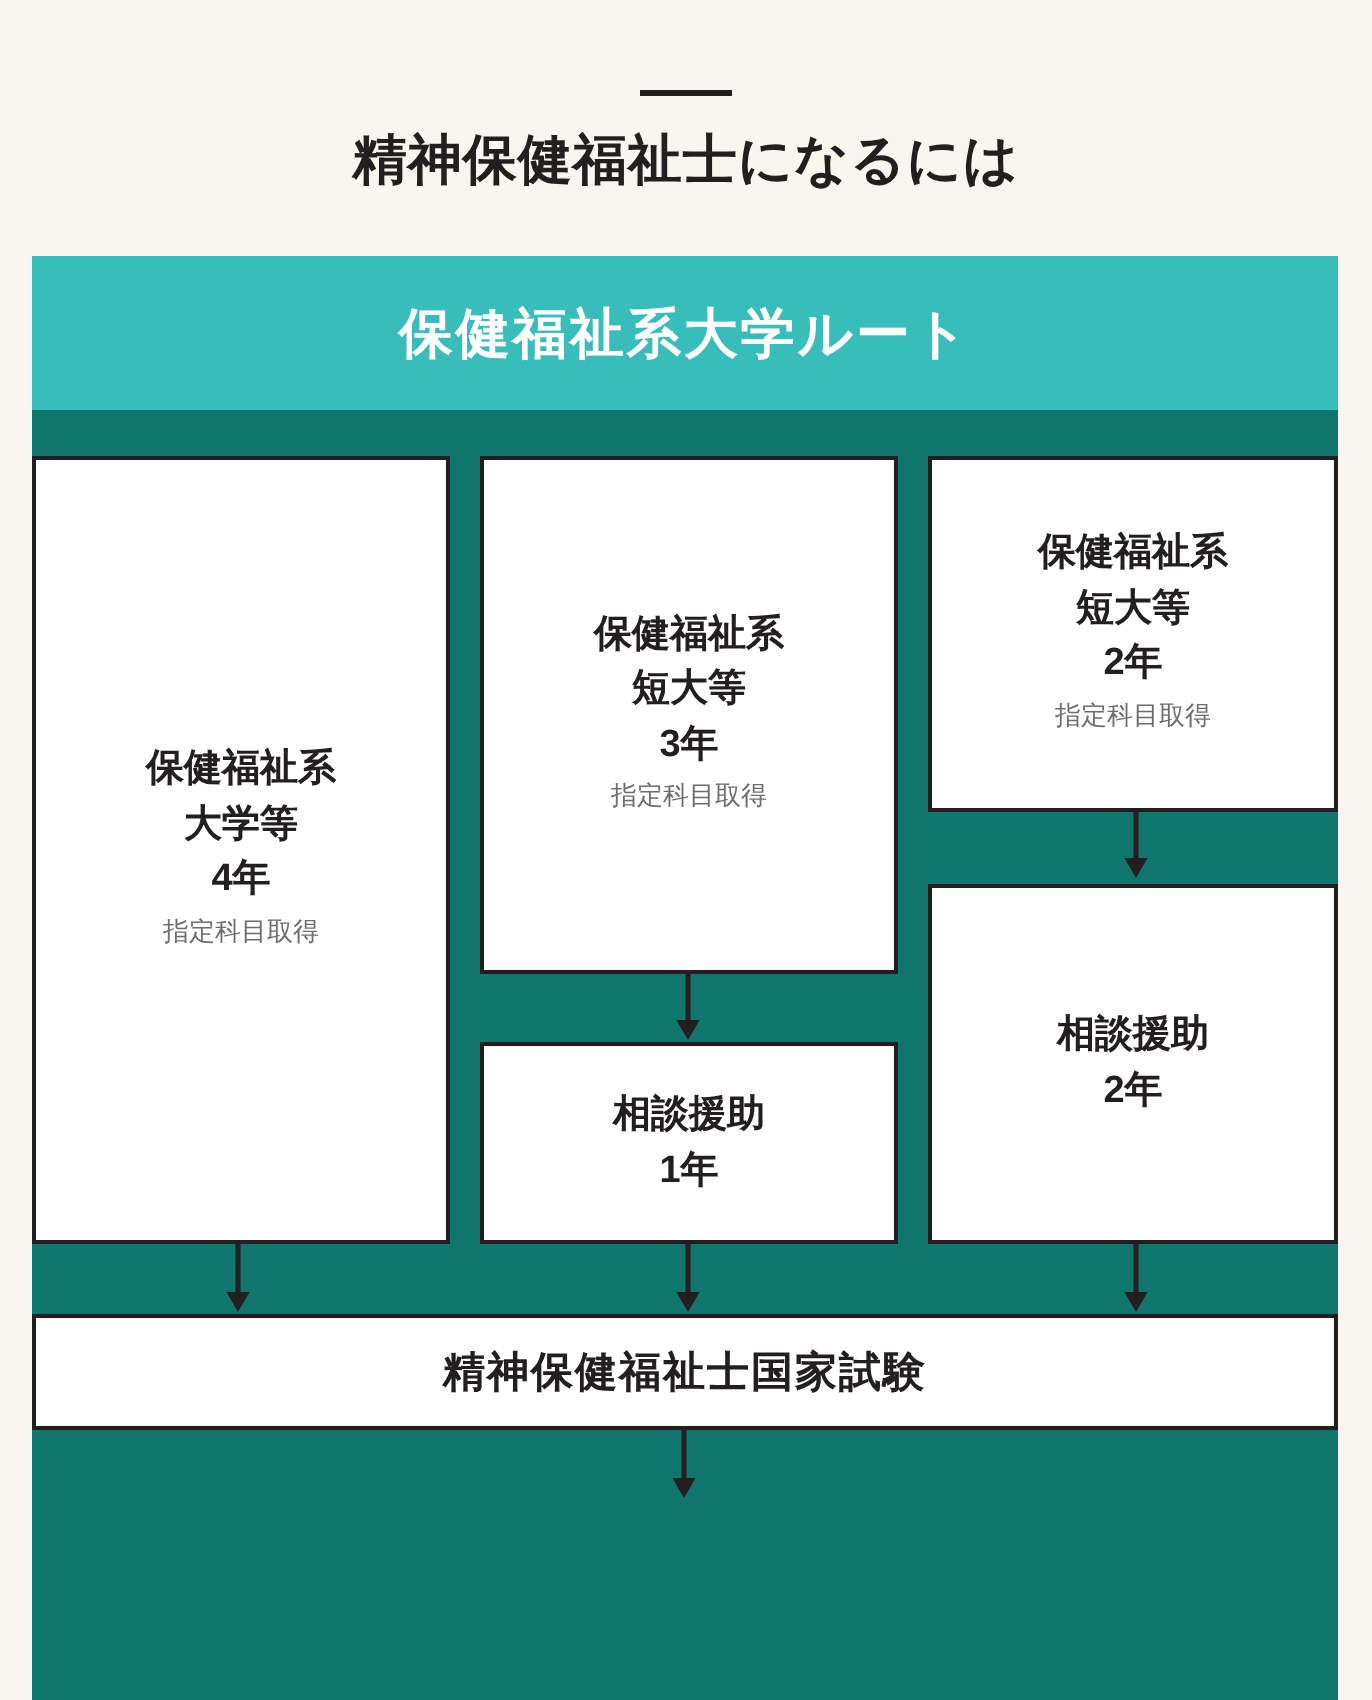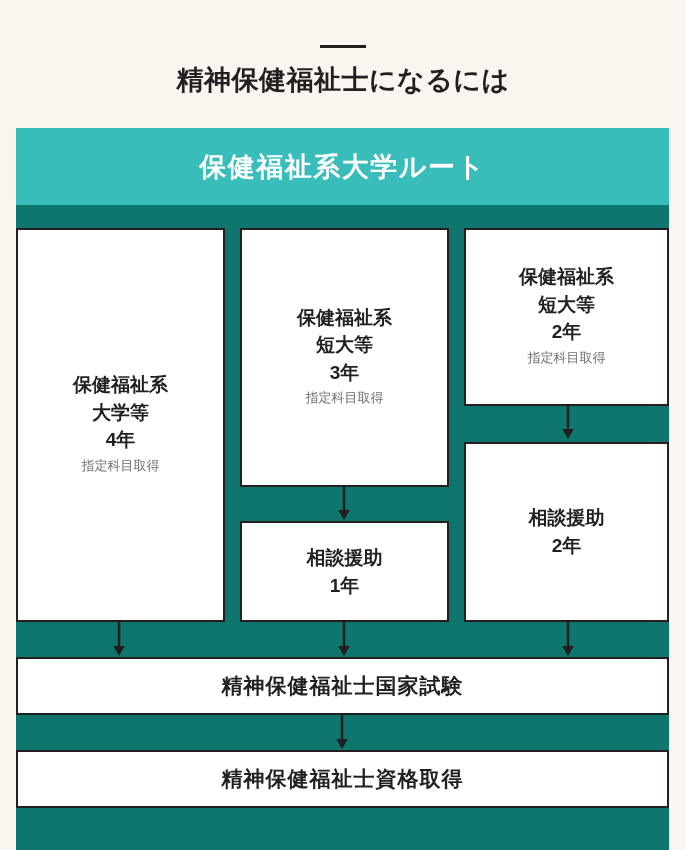--- a/index.html
+++ b/index.html
@@ -212,17 +212,14 @@
     <div class="wide-label">精神保健福祉士国家試験</div>
   </div>
 
   <div class="arrow arrow-f">
     <svg width="14" height="36" viewBox="0 0 14 36">
       <line x1="7" y1="0" x2="7" y2="28" stroke="#231f20" stroke-width="2.5"></line>
       <polygon points="7,35 1.2,25 12.8,25" fill="#231f20"></polygon>
     </svg>
   </div>
 
-  <div class="box box-final">
-    <div class="wide-label">精神保健福祉士資格取得</div>
-  </div>
 
 </div>
 
 </body></html>

